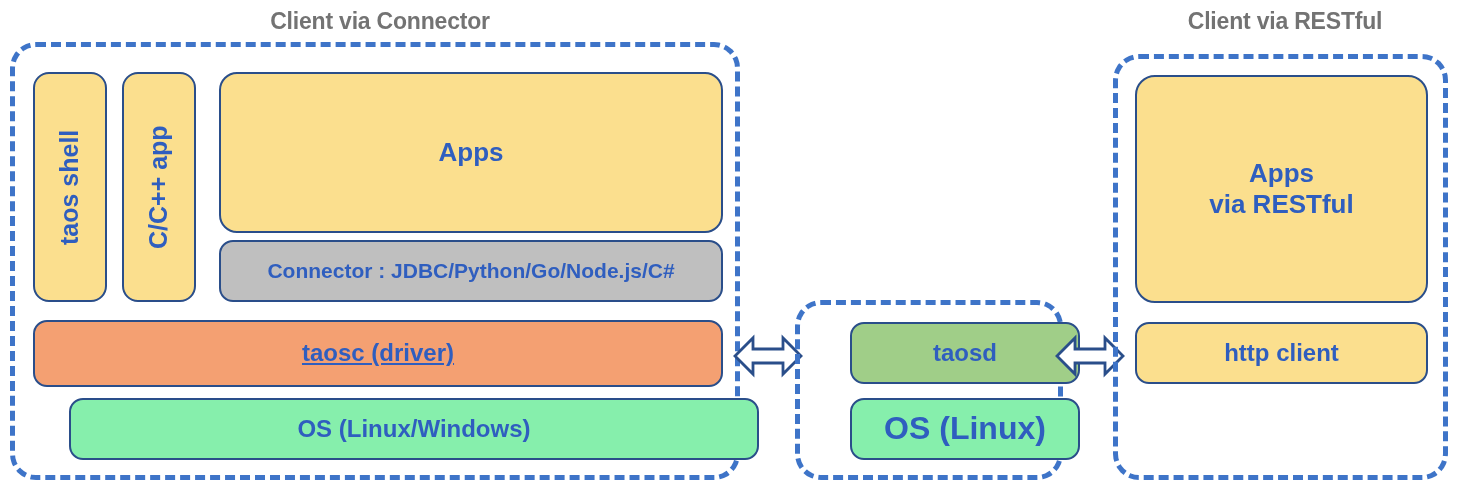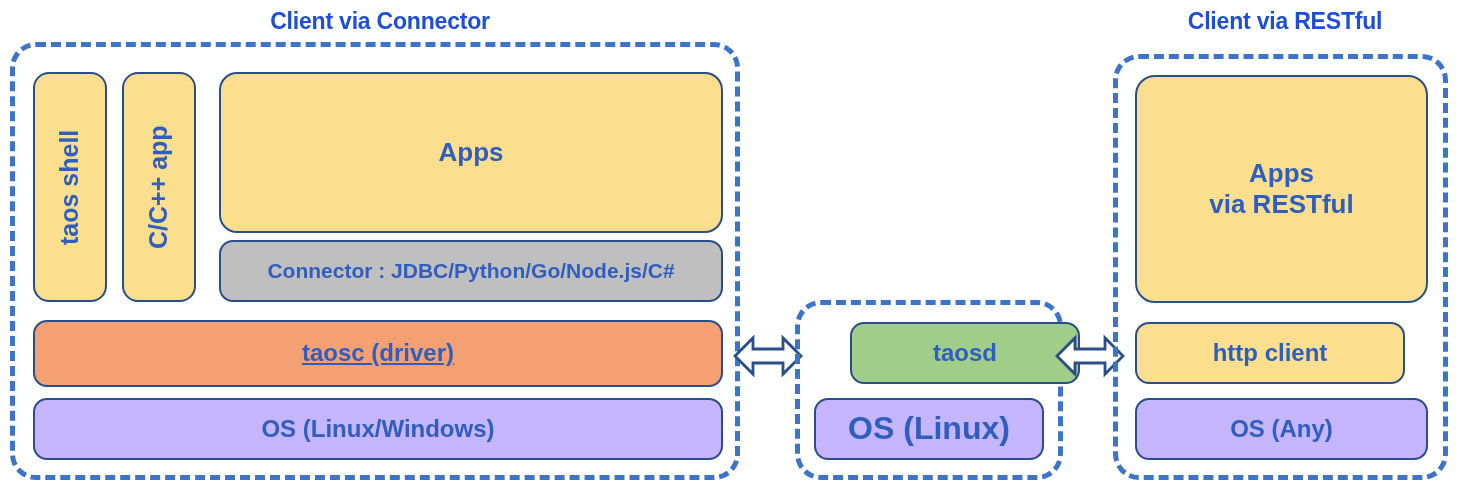--- a/index.html
+++ b/index.html
@@ -17,21 +17,21 @@
     background: #ffffff;
     overflow: hidden;
   }
 
   
   .panel-title {
     position: absolute;
     font-family: "Liberation Sans", sans-serif;
     font-weight: bold;
     font-size: 23px;
-    color: #1d4ed8;
+    color: #737373;
     text-align: center;
     white-space: nowrap;
     letter-spacing: -0.2px;
   }
 
   
   .dashed-group {
     position: absolute;
     border: 5px dashed #3E74C8;
     border-radius: 26px;
@@ -49,21 +49,21 @@
     align-items: center;
     justify-content: center;
     text-align: center;
     font-family: "Liberation Sans", sans-serif;
     font-weight: bold;
     color: #2F5EBF;
     line-height: 1.18;
   }
   .box.yellow { background: #FBDF8E; }
   .box.orange { background: #F4A072; text-decoration: underline; }
-  .box.blue   { background: #c4b5fd; }
+  .box.blue   { background: #86efac; margin-left: 36px; }
   .box.green  { background: #A0CE88; }
   .box.grey   { background: #BFBFBF; }
 
   .box.vertical {
     writing-mode: vertical-rl;
     transform: rotate(180deg);
     border-radius: 16px;
   }
 
   
@@ -114,17 +114,16 @@
     </svg>
   </div>
 
   <div class="dashed-group" style="left:1113px; top:54px; width:335px; height:426px;"></div>
 
   <div class="box yellow" style="left:1135px; top:75px; width:293px; height:228px; font-size:26px; flex-direction:column; border-radius:20px;">
     <span>Apps</span>
     <span>via RESTful</span>
   </div>
 
-  <div class="box yellow" style="left:1135px; top:322px; width:270px; height:62px; font-size:24px;text-align:right;">http client</div>
+  <div class="box yellow" style="left:1135px; top:322px; width:293px; height:62px; font-size:24px;text-align:right;">http client</div>
 
-  <div class="box blue" style="left:1135px; top:398px; width:293px; height:62px; font-size:24px;">OS (Any)</div>
 
 </div>
 
 </body></html>

